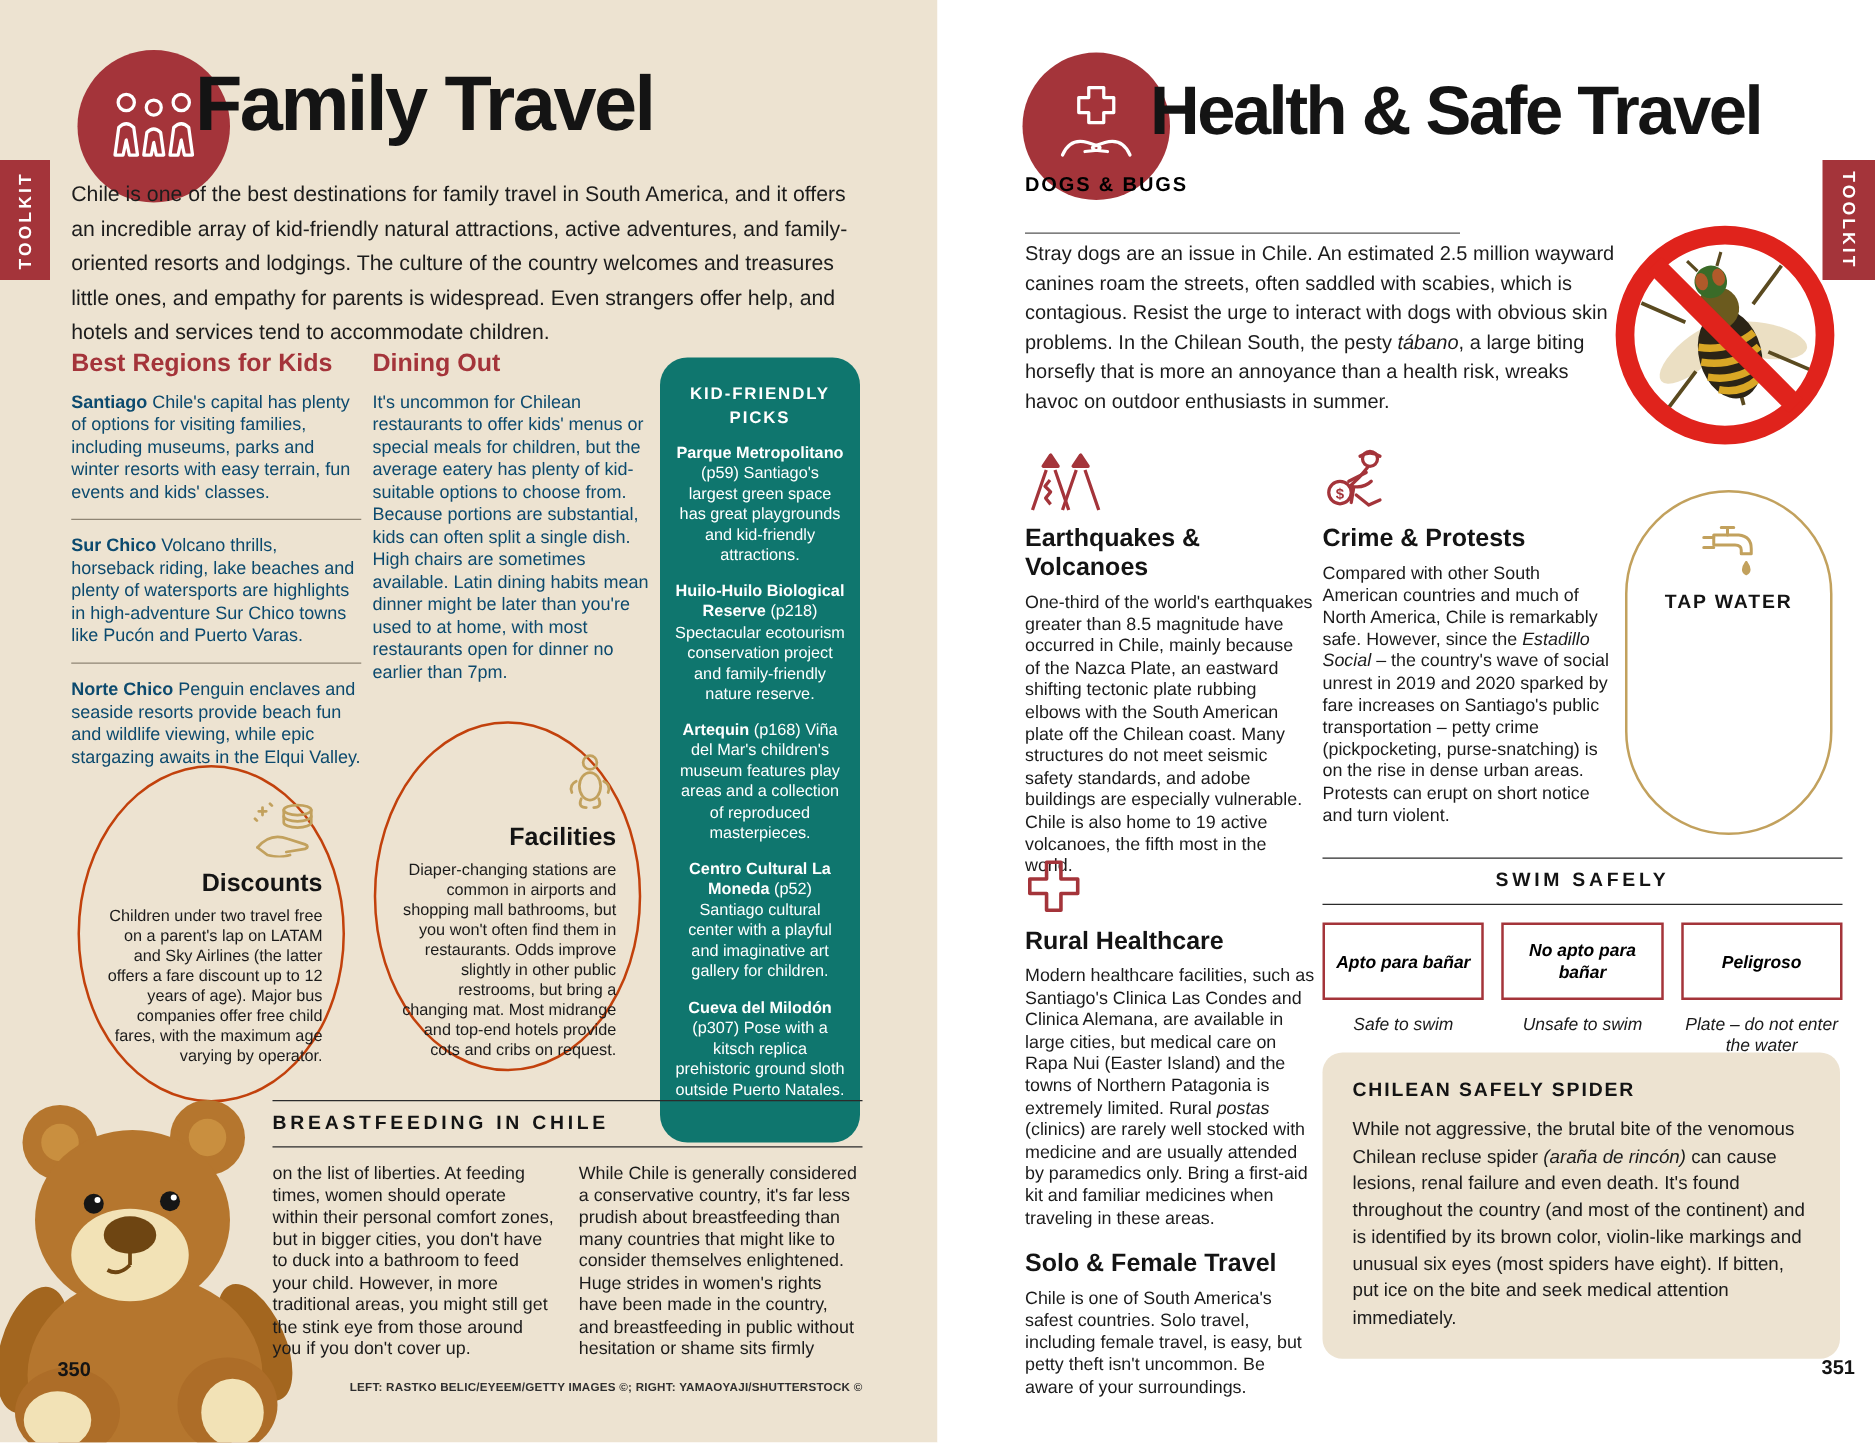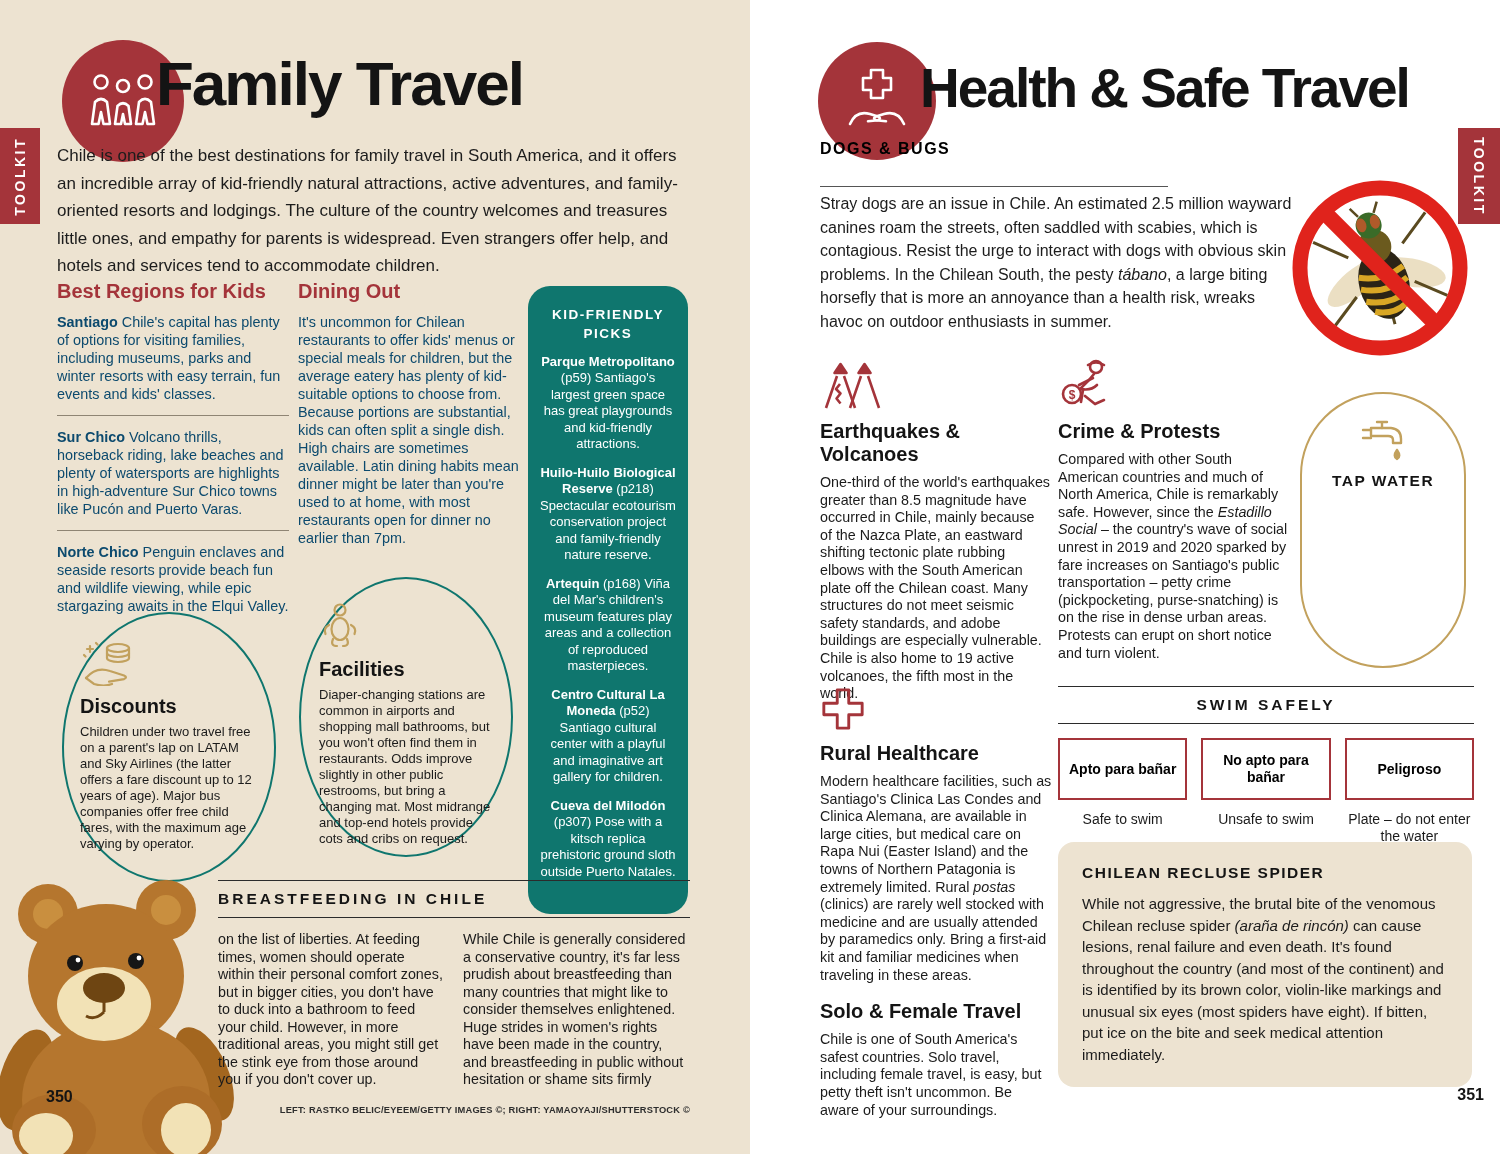--- a/index.html
+++ b/index.html
@@ -34,21 +34,21 @@
   .body-sm{font-size:14.4px;line-height:18px;color:#0c4a6e;}
   .region-rule{border:none;border-top:1px solid #8f8574;margin:12px 0;}
 
   
   .picks-box{left:528px;top:286px;width:160px;min-height:568px;background:#0f766e;border-radius:22px;color:#fff;text-align:center;padding:20px 12px 22px;box-sizing:border-box;}
   .picks-box h4{color:#fff;font-size:13.5px;letter-spacing:1.5px;line-height:1.4;margin-bottom:10px;}
   .pick{font-size:13px;line-height:16.5px;margin-bottom:12px;}
   .pick b{font-weight:bold;}
 
   
-  .gold-oval{border:2px solid #0f766e;text-align:left;box-sizing:border-box;}
+  .gold-oval{border:2px solid #c2410c;text-align:right;box-sizing:border-box;}
   .oval-discounts{left:62px;top:612px;width:214px;height:270px;border-radius:50%;padding:26px 16px 0;}
   .oval-facilities{left:299px;top:577px;width:214px;height:280px;border-radius:50%;padding:24px 18px 0;}
   .gold-oval h4{font-size:20px;margin:5px 0 6px;}
   .gold-oval p{font-size:13px;line-height:16px;color:#1b1b1b;}
   .capsule{left:550px;top:392px;width:166px;height:276px;border:2px solid #C2A15D;border-radius:86px;text-align:center;box-sizing:border-box;padding:24px 15px 0;}
   .capsule h4{font-size:15.5px;letter-spacing:1.5px;margin:6px 0 8px;}
   .capsule p{font-size:13.8px;line-height:17.5px;}
 
   
   .breastfeed{left:218px;top:880px;width:472px;}
@@ -69,21 +69,21 @@
   .nofly{left:542px;top:180px;}
   .colA{left:70px;top:358px;width:230px;}
   .colB{left:308px;top:358px;width:234px;}
   .colA2{left:70px;top:686px;width:234px;}
   .black-head{font-size:20px;margin:10px 0 8px;}
   .rcol p{font-size:14.3px;line-height:17.6px;color:#1b1b1b;}
   .icon-row{height:52px;display:flex;align-items:flex-end;}
 
   
   .swim{left:308px;top:686px;width:416px;}
-  .swim-row{display:flex;gap:14px;margin-top:14px;}
+  .swim-row{display:flex;gap:14px;margin-top:14px;font-style:italic;}
   .swim-col{flex:1;text-align:center;}
   .swim-box{border:2px solid #A4343A;background:#fff;min-height:46px;display:flex;align-items:center;justify-content:center;font-weight:bold;font-size:14px;line-height:17px;padding:6px 4px;}
   .swim-cap{margin-top:11px;font-size:14px;line-height:17px;color:#1b1b1b;}
 
   .spider{left:308px;top:842px;width:414px;background:#EDE3D1;border-radius:16px;padding:22px 24px;box-sizing:border-box;}
   .spider h4{font-size:15.5px;letter-spacing:1.5px;margin-bottom:11px;}
   .spider p{font-size:15px;line-height:21.5px;color:#1b1b1b;}
   .it{font-style:italic;}
 </style>
 </head>
@@ -312,18 +312,18 @@
         <div class="swim-cap">Unsafe to swim</div>
       </div>
       <div class="swim-col">
         <div class="swim-box">Peligroso</div>
         <div class="swim-cap">Plate – do not enter the water</div>
       </div>
     </div>
   </div>
 
   <div class="abs spider">
-    <h4>CHILEAN RECLUSE SPIDER</h4>
+    <h4>CHILEAN SAFELY SPIDER</h4>
     <p><span>While not aggressive, the brutal bite of the venomous Chilean recluse spider </span><span class="it">(araña de rincón)</span><span> can cause lesions, renal failure and even death. It's found throughout the country (and most of the continent) and is identified by its brown color, violin-like markings and unusual six eyes (most spiders have eight). If bitten, put ice on the bite and seek medical attention immediately.</span></p>
   </div>
 
   <div class="abs pagenum pn-r">351</div>
 </div>
 
 </body></html>

